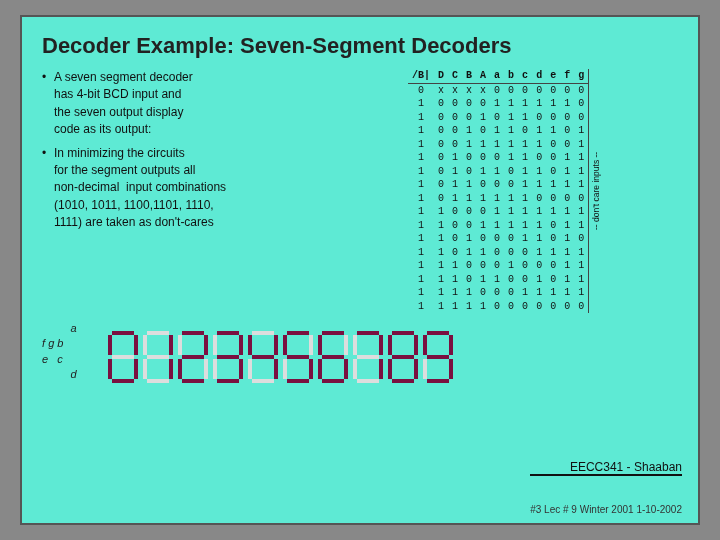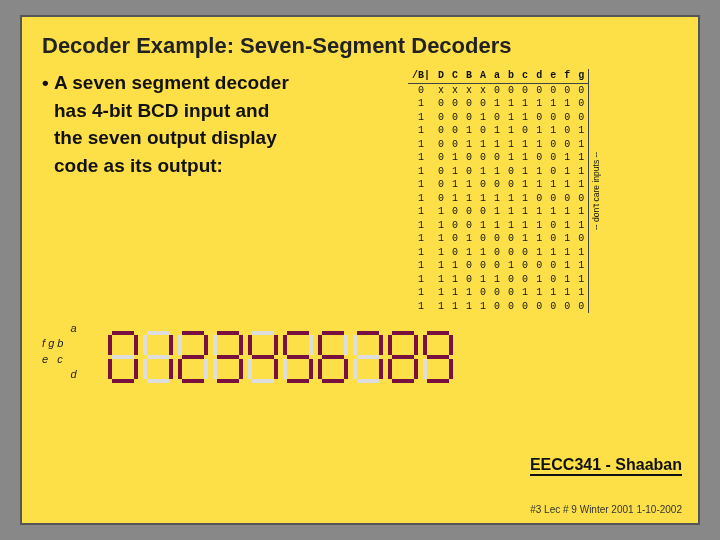--- a/index.html
+++ b/index.html
@@ -8,42 +8,41 @@
       height: 540px;
       background: #888;
       display: flex;
       align-items: center;
       justify-content: center;
       font-family: Arial, sans-serif;
     }
     .slide {
       width: 680px;
       height: 510px;
-      background: #fde047;
+      background: #5eead4;
       border: 2px solid #555;
       padding: 16px 20px 12px 20px;
       position: relative;
     }
     .title {
       font-size: 22px;
       font-weight: bold;
       color: #222;
       margin-bottom: 10px;
       text-align: left;
     }
     .content-area {
       display: flex;
       gap: 10px;
     }
     .left-panel {
       flex: 1;
-      font-size: 19px;
+      font-size: 12px;
       color: #111;
       line-height: 1.45;
-      font-weight: bold;
     }
     .left-panel ul {
       list-style: none;
       padding: 0;
     }
     .left-panel ul li {
       margin-bottom: 4px;
       padding-left: 12px;
       position: relative;
     }
@@ -112,22 +111,22 @@
     .seg-c { top: 28px; left: 27px; width: 4px; height: 20px; }
     .seg-off { background: #ddd; }
 
     .footer {
       position: absolute;
       bottom: 8px;
       right: 16px;
       text-align: right;
     }
     .footer-title {
-      font-size: 16px;
-      font-weight: bold;
+      font-size: 12px;
+      font-weight: normal;
       color: #111;
       border-bottom: 2px solid #111;
     }
     .footer-sub {
       font-size: 10px;
       color: #333;
       margin-top: 28px;
     }
     .table-wrapper {
       display: flex;
@@ -161,20 +160,27 @@
 
   <div class="content-area">
 
     <div class="left-panel">
       <ul>
         <li>
           A seven segment decoder<br>
           has 4-bit BCD input and<br>
           <span>the seven output display</span><br>
           code as its output:
+        </li>
+        <li style="margin-top:6px;">
+          <span>In minimizing the circuits</span><br>
+          for the segment outputs all<br>
+          non-decimal&nbsp; input combinations<br>
+          (1010, 1011, 1100,1101, 1110,<br>
+          1111) are taken as don't-cares
         </li>
       </ul>
     </div>
 
     <div class="right-panel">
       <div class="table-wrapper">
         <table class="truth-table">
           <thead>
             <tr>
               <th>/B|</th>

